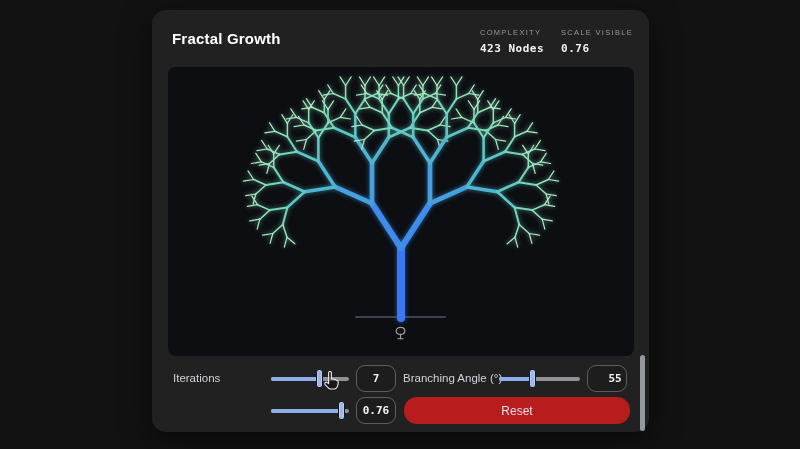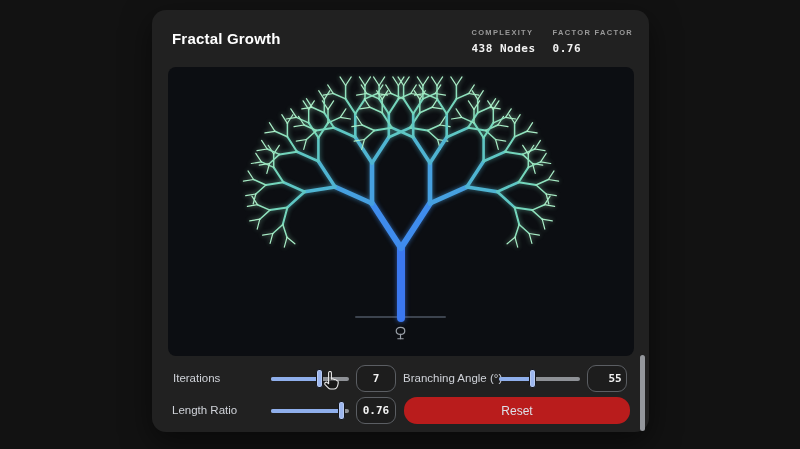--- a/index.html
+++ b/index.html
@@ -13,21 +13,21 @@
     background:#212121;border-radius:14px;
     box-shadow:0 10px 30px rgba(0,0,0,.5);
   }
   .header{
     position:absolute;left:20px;right:16px;top:18px;height:36px;
     display:flex;justify-content:space-between;align-items:flex-start;
   }
   .title{color:#ffffff;font-size:15px;font-weight:700;margin-top:2px;letter-spacing:.2px}
   .stats{display:flex;gap:17px}
   .stat{display:flex;flex-direction:column}
-  .stat-label{font-size:7.5px;letter-spacing:1.3px;color:#999;font-weight:700;white-space:nowrap}
+  .stat-label{font-size:7.5px;letter-spacing:1.3px;color:#999;font-weight:400;white-space:nowrap}
   .stat-value{
     font-family:"DejaVu Sans Mono",monospace;font-size:11px;font-weight:700;
     color:#f2f2f2;margin-top:5px;letter-spacing:.5px;white-space:nowrap;
   }
   .canvas{
     position:absolute;left:16px;top:57px;width:466px;height:289px;
     background:#0c0e12;border-radius:8px;overflow:hidden;
   }
   #tree{position:absolute;left:0;top:0}
   .ground{position:absolute;left:187px;top:249px;width:91px;height:2px;background:#3c434e;border-radius:1px}
@@ -59,24 +59,24 @@
 </head>
 <body>
 
 <div class="card">
 
   <div class="header">
     <div class="title">Fractal Growth</div>
     <div class="stats">
       <div class="stat">
         <span class="stat-label">COMPLEXITY</span>
-        <span class="stat-value">438 Nodes</span>
+        <span class="stat-value">423 Nodes</span>
       </div>
       <div class="stat">
-        <span class="stat-label">FACTOR FACTOR</span>
+        <span class="stat-label">SCALE VISIBLE</span>
         <span class="stat-value">0.76</span>
       </div>
     </div>
   </div>
 
   <div class="canvas">
     <div class="ground"></div>
     <svg id="tree" width="466" height="289">
         <defs>
           <filter id="glowf" x="-20%" y="-20%" width="140%" height="140%">
@@ -616,21 +616,20 @@
     <input class="valuebox" style="left: 204px; top: 3px;" readonly="" value="7">
 
     <div class="ctl-label" style="left:251px;top:3px">Branching Angle (°)</div>
     <div class="slider" style="left:347px;top:3px;width:81px">
       <div class="track"></div>
       <div class="fill" style="width:33px"></div>
       <div class="thumb" style="left:30px"></div>
     </div>
     <input class="valuebox" style="left: 435px; top: 3px; padding-left: 16px;" readonly="" value="55">
 
-    <div class="ctl-label" style="left:20px;top:35px">Length Ratio</div>
     <div class="slider" style="left:119px;top:35px;width:78px">
       <div class="track"></div>
       <div class="fill" style="width:70px"></div>
       <div class="thumb" style="left:67px"></div>
     </div>
     <input class="valuebox" style="left: 204px; top: 35px;" readonly="" value="0.76">
 
     <button class="reset">Reset</button>
   </div>
 

